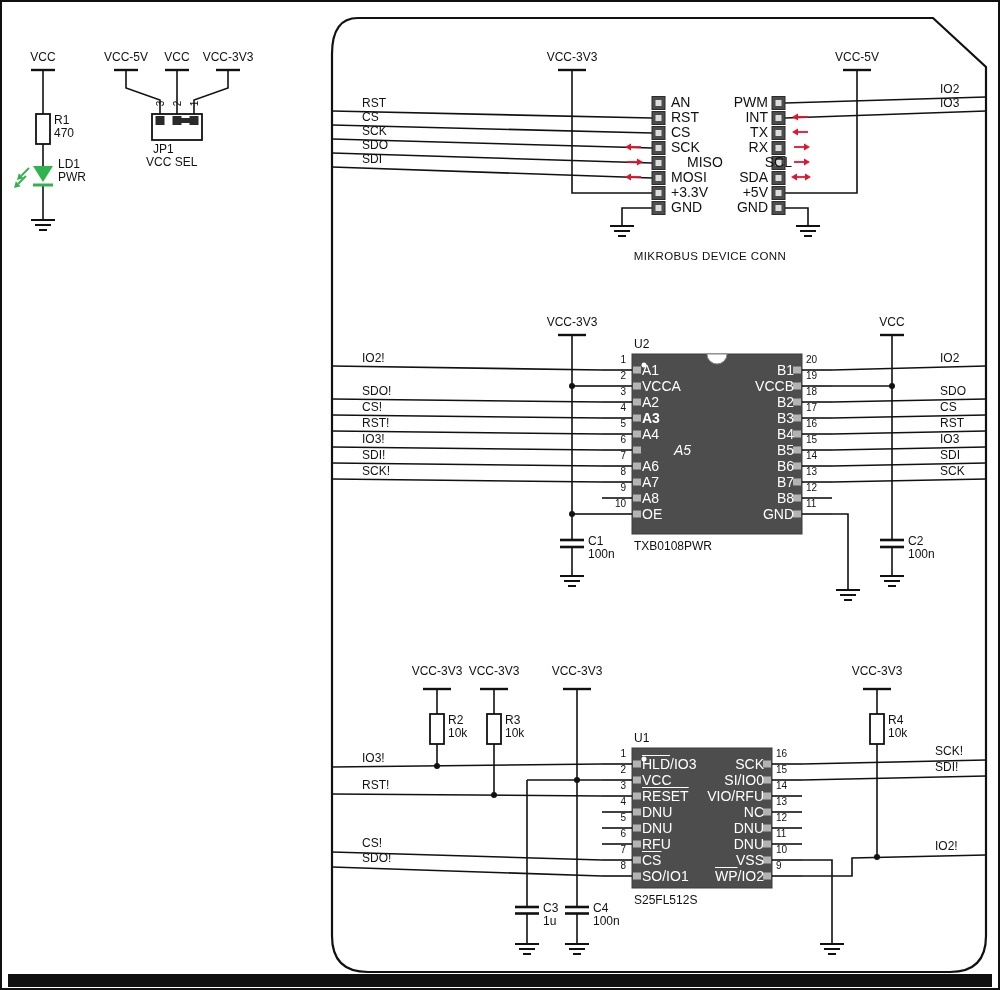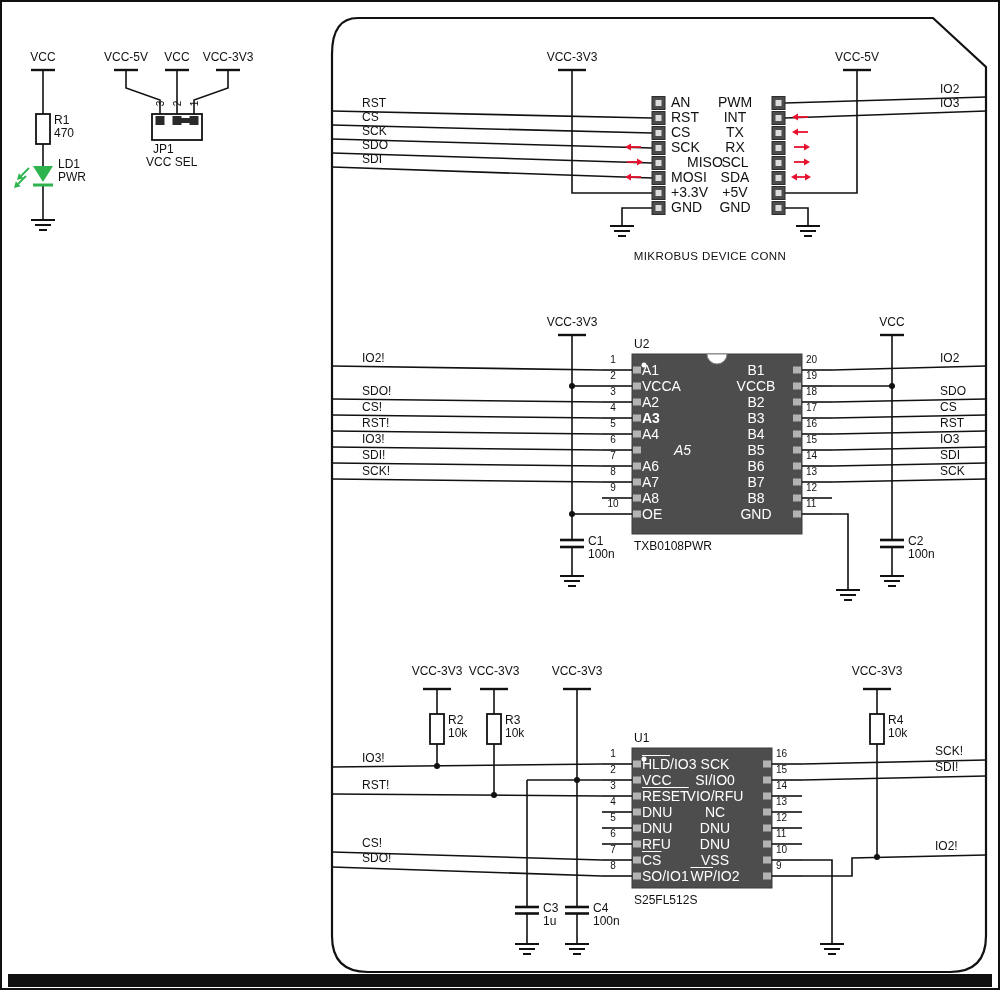--- a/index.html
+++ b/index.html
@@ -7,21 +7,21 @@
   #canvas{position:relative;width:1000px;height:990px;background:#fff;border:2px solid #101010;
           font-family:"Liberation Sans",sans-serif;overflow:hidden}
   #gfx{position:absolute;left:0;top:0;width:1000px;height:990px}
   .lbl{position:absolute;font-size:12px;line-height:13px;color:#111;white-space:nowrap}
   .cx{transform:translateX(-50%)}
   .title{font-size:11.5px;letter-spacing:.4px}
   .sig{position:absolute;font-size:12px;line-height:13px;color:#111;white-space:nowrap}
   .pin-name{position:absolute;font-size:14px;line-height:12px;color:#fff;white-space:nowrap}
   .pin-name.dk{color:#111}
   .pin-num{position:absolute;font-size:10px;line-height:11px;color:#111;white-space:nowrap}
-  .r{text-align:center}
+  .r{text-align:right}
   .ov{text-decoration:overline}
   .rot{position:absolute;font-size:10px;line-height:11px;color:#111;transform:rotate(-90deg);transform-origin:center}
   #bottom-bar{position:absolute;left:6px;right:6px;top:972px;height:13px;background:#101010}
 </style>
 </head>
 <body>
 
 <div id="canvas">
 
 <svg id="gfx" viewBox="0 0 1000 990">
@@ -357,21 +357,21 @@
     <div class="pin-name dk" style="left: 669px; top: 124px;">CS</div>
     <div class="pin-name dk" style="left: 669px; top: 139px;">SCK</div>
     <div class="pin-name dk" style="left: 669px; top: 154px; padding-left: 16px;">MISO</div>
     <div class="pin-name dk" style="left: 669px; top: 169px;">MOSI</div>
     <div class="pin-name dk" style="left: 669px; top: 184px;">+3.3V</div>
     <div class="pin-name dk" style="left: 669px; top: 199px;">GND</div>
     <div class="pin-name dk r" style="left: 700px; width: 66px; top: 94px;">PWM</div>
     <div class="pin-name dk r" style="left: 700px; width: 66px; top: 109px;">INT</div>
     <div class="pin-name dk r" style="left: 700px; width: 66px; top: 124px;">TX</div>
     <div class="pin-name dk r" style="left: 700px; width: 66px; top: 139px;">RX</div>
-    <div class="pin-name dk r" style="left: 700px; width: 66px; top: 154px;">SCL</div>
+    <div class="pin-name dk r" style="left: 724px; width: 66px; top: 154px;">SCL</div>
     <div class="pin-name dk r" style="left: 700px; width: 66px; top: 169px;">SDA</div>
     <div class="pin-name dk r" style="left: 700px; width: 66px; top: 184px;">+5V</div>
     <div class="pin-name dk r" style="left: 700px; width: 66px; top: 199px;">GND</div>
     <div class="sig" style="left: 360px; top: 95px;">RST</div>
     <div class="sig" style="left: 360px; top: 109px;">CS</div>
     <div class="sig" style="left: 360px; top: 123px;">SCK</div>
     <div class="sig" style="left: 360px; top: 137px;">SDO</div>
     <div class="sig" style="left: 360px; top: 151px;">SDI</div>
     <div class="sig" style="left: 938px; top: 81px;">IO2</div>
     <div class="sig" style="left: 938px; top: 95px;">IO3</div>

